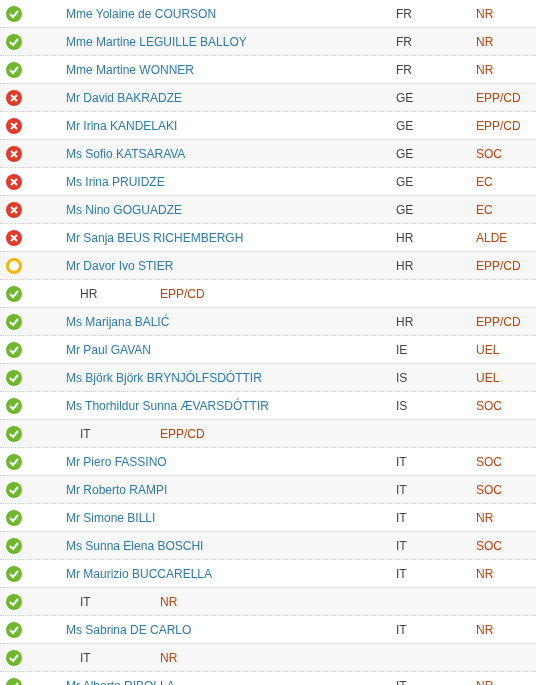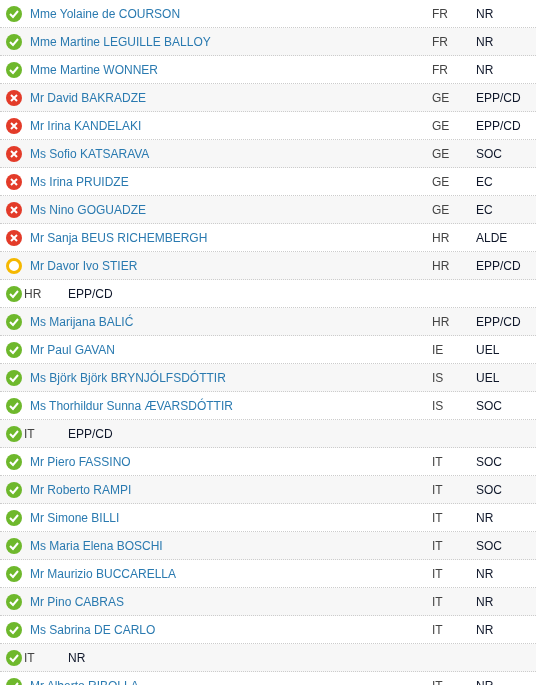--- a/index.html
+++ b/index.html
@@ -14,20 +14,21 @@
   .table {
     width: 100%;
     border-collapse: collapse;
   }
   .row {
     display: flex;
     align-items: center;
     border-bottom: 1px dotted #ccc;
     height: 27px;
     padding: 0 4px;
+    gap: 36px;
   }
   .row:nth-child(even) {
     background: #f7f7f7;
   }
   .icon-cell {
     width: 20px;
     display: flex;
     align-items: center;
     justify-content: center;
   }
@@ -61,24 +62,25 @@
     padding-left: 6px;
     color: #2a7ab0;
   }
   .name-cell a {
     color: #2a7ab0;
     text-decoration: none;
   }
   .country-cell {
     width: 44px;
     color: #444;
+    margin-left: 20px;
   }
   .group-cell {
     width: 56px;
-    color: #0f172a;
+    color: #c2410c;
   }
 </style>
 </head>
 <body>
 
 <div class="table">
     <div class="row">
       <div class="icon-cell">
         <div class="vote-icon vote-for">
           <svg viewBox="0 0 10 10">
@@ -301,21 +303,21 @@
       <div class="group-cell">NR</div>
     </div>
     <div class="row">
       <div class="icon-cell">
         <div class="vote-icon vote-for">
           <svg viewBox="0 0 10 10">
             <path d="M1 5 L4 8 L9 2" stroke="#fff" stroke-width="2" fill="none"></path>
           </svg>
         </div>
       </div>
-      <div class="name-cell"><a>Ms Maria Elena BOSCHI</a></div>
+      <div class="name-cell"><a>Ms Sunna Elena BOSCHI</a></div>
       <div class="country-cell">IT</div>
       <div class="group-cell">SOC</div>
     </div>
     <div class="row">
       <div class="icon-cell">
         <div class="vote-icon vote-for">
           <svg viewBox="0 0 10 10">
             <path d="M1 5 L4 8 L9 2" stroke="#fff" stroke-width="2" fill="none"></path>
           </svg>
         </div>
@@ -325,21 +327,20 @@
       <div class="group-cell">NR</div>
     </div>
     <div class="row">
       <div class="icon-cell">
         <div class="vote-icon vote-for">
           <svg viewBox="0 0 10 10">
             <path d="M1 5 L4 8 L9 2" stroke="#fff" stroke-width="2" fill="none"></path>
           </svg>
         </div>
       </div>
-      <div class="name-cell"><a>Mr Pino CABRAS</a></div>
       <div class="country-cell">IT</div>
       <div class="group-cell">NR</div>
     </div>
     <div class="row">
       <div class="icon-cell">
         <div class="vote-icon vote-for">
           <svg viewBox="0 0 10 10">
             <path d="M1 5 L4 8 L9 2" stroke="#fff" stroke-width="2" fill="none"></path>
           </svg>
         </div>

